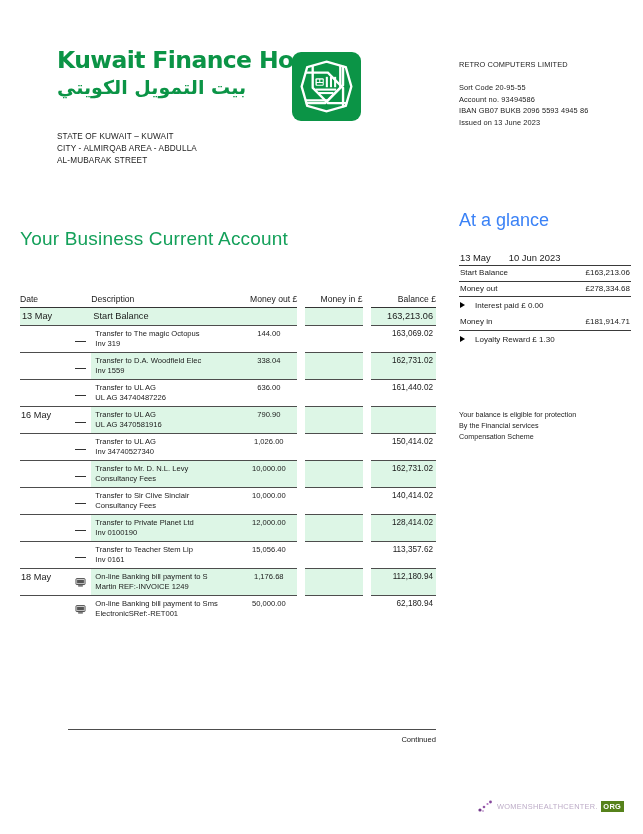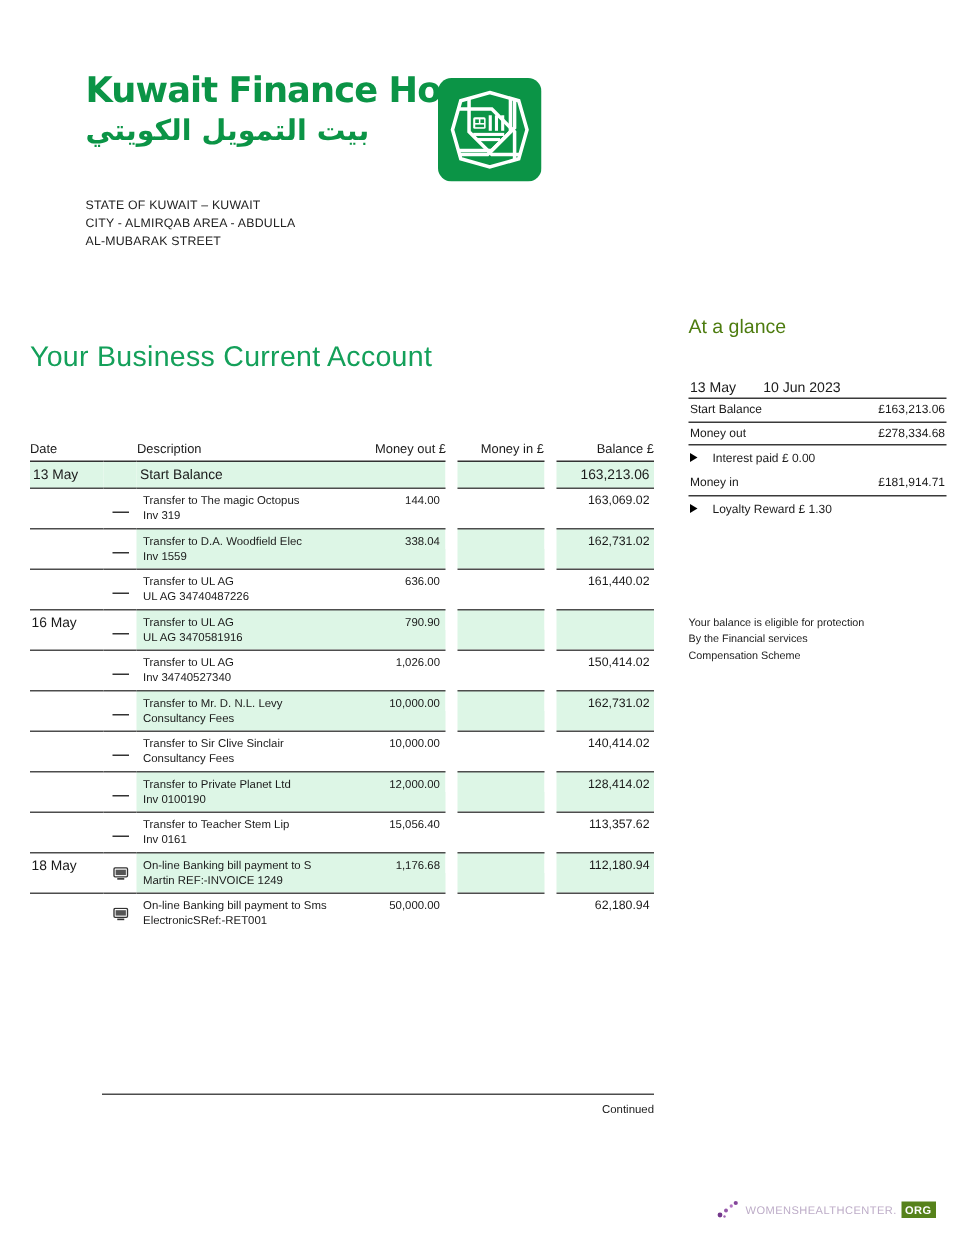--- a/index.html
+++ b/index.html
@@ -115,21 +115,21 @@
   }
   .desc-cell {
     padding: 3px 4px 1px 4px !important;
     line-height: 1.25;
   }
   .sub-cell {
     padding: 0 4px 3px 4px !important;
     line-height: 1.25;
   }
   .amt-cell {
-    text-align: right;
+    text-align: center;
     padding: 3px 4px 1px 0 !important;
     margin-top: 37px;
   }
   .bal-cell {
     text-align: right;
     padding: 3px 3px 1px 0 !important;
     font-size: 8.2px;
   }
   .start-row td { padding-top: 3px !important; padding-bottom: 4px !important; }
   .start-desc { font-size: 9.2px; padding-left: 2px !important; }
@@ -154,22 +154,22 @@
     position: absolute;
     left: 68px; top: 729px;
     width: 368px;
     height: 0;
     border-top: 1px solid #4d4d4d;
   }
 
   
   #glance-title {
     position: absolute; left: 459px; top: 210px;
-    font-size: 13px;
-    color: #4d7c0f;
+    font-size: 18px;
+    color: #3b82f6;
   }
   #glance {
     position: absolute; left: 459px; top: 250px;
     width: 172px;
     font-size: 8px;
   }
   .g-row {
     display: flex;
     justify-content: space-between;
     align-items: baseline;
@@ -259,20 +259,27 @@
       <rect x="36" y="45" width="8.5" height="2.5"></rect>
     </g>
   </svg>
 
   <div id="bank-address">
     <div>STATE OF KUWAIT – KUWAIT</div>
     <div>CITY - ALMIRQAB AREA - ABDULLA</div>
     <div>AL-MUBARAK STREET</div>
   </div>
 
+  <div id="account-block">
+    <div id="account-holder">RETRO COMPUTERS LIMITED</div>
+    <div>Sort Code 20-95-55</div>
+    <div>Account no. 93494586</div>
+    <div>IBAN GB07 BUKB 2096 5593 4945 86</div>
+    <div>Issued on 13 June 2023</div>
+  </div>
 </div>
 
 <div id="statement-title">Your Business Current Account</div>
 
 <table id="txn-table">
   <thead>
     <tr>
       <th class="thead-cell col-date">Date</th>
       <th class="thead-cell col-icon"></th>
       <th class="thead-cell col-desc">Description</th>

